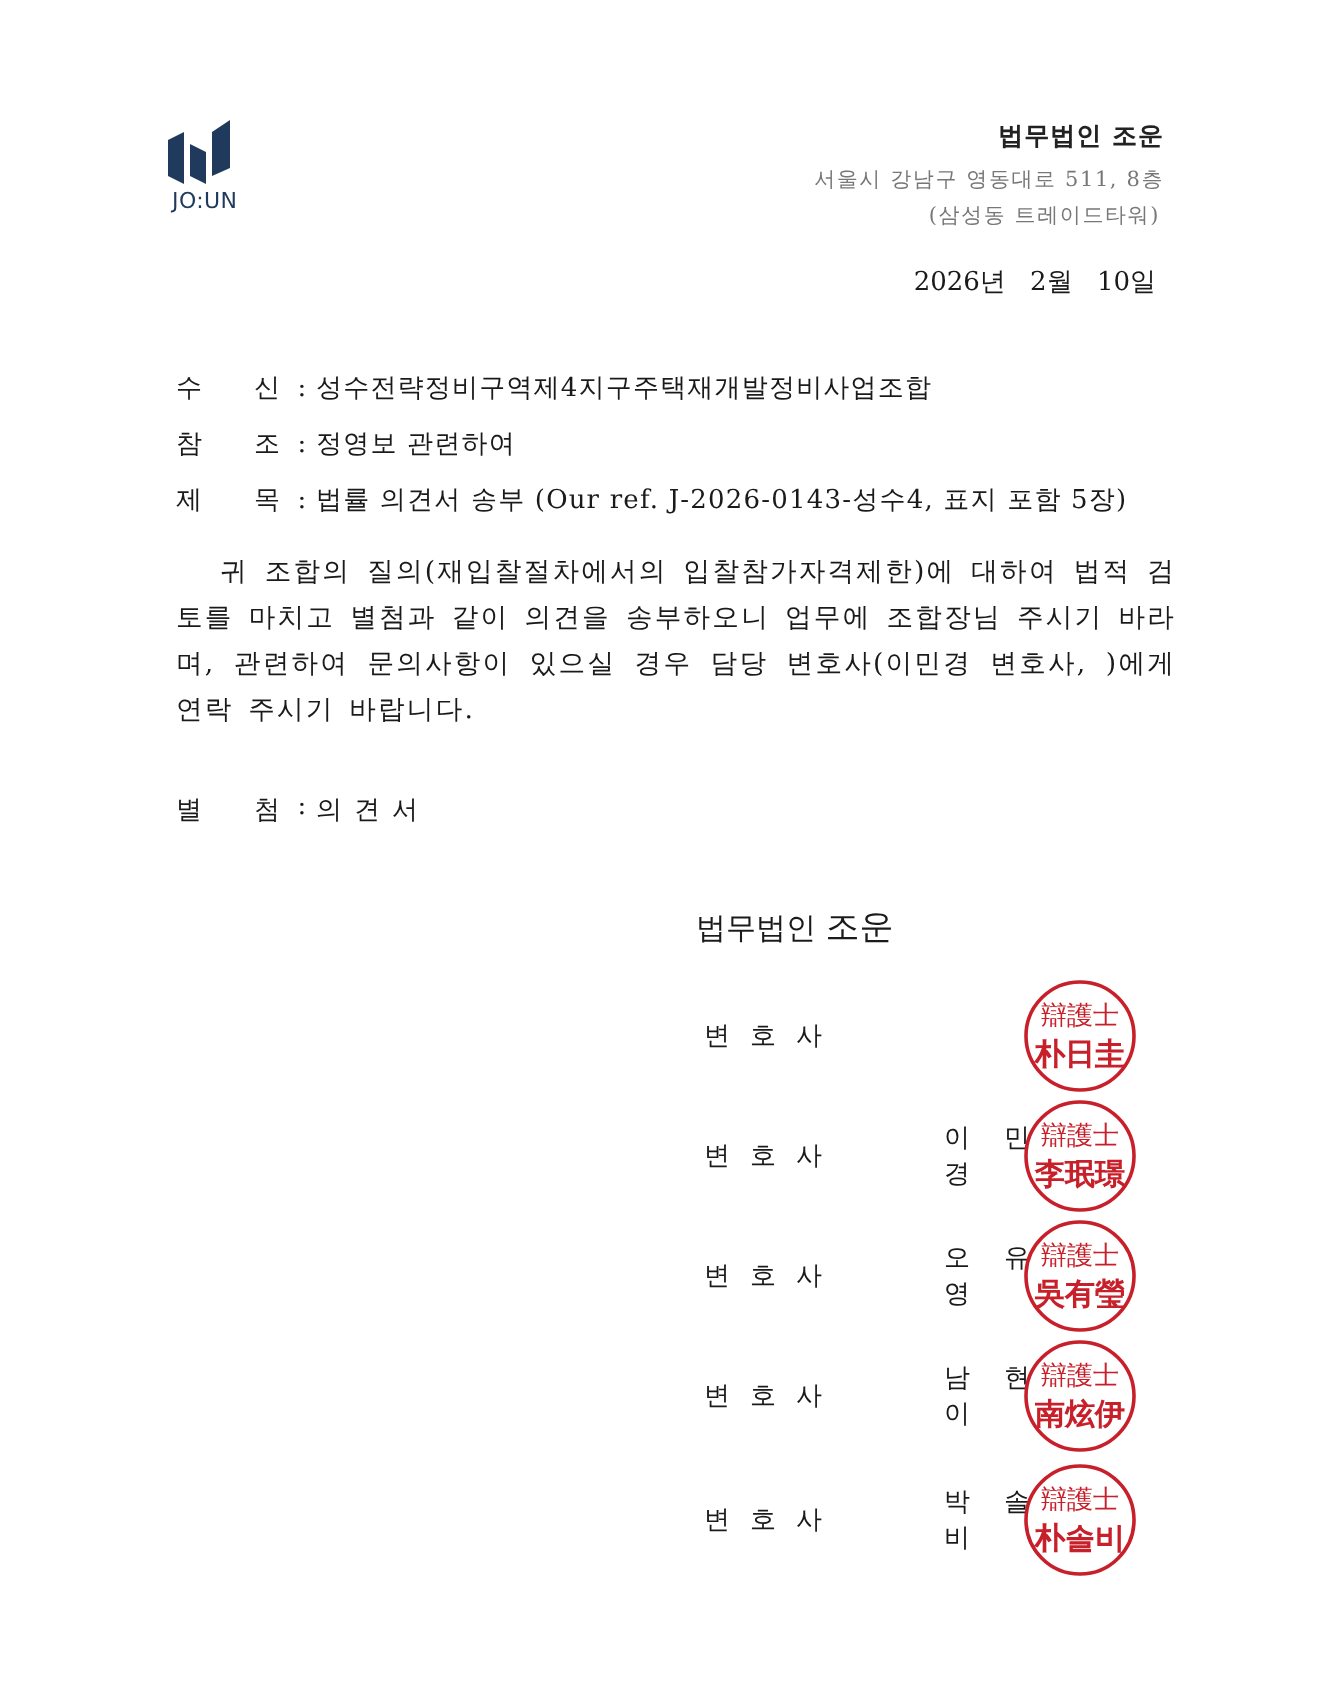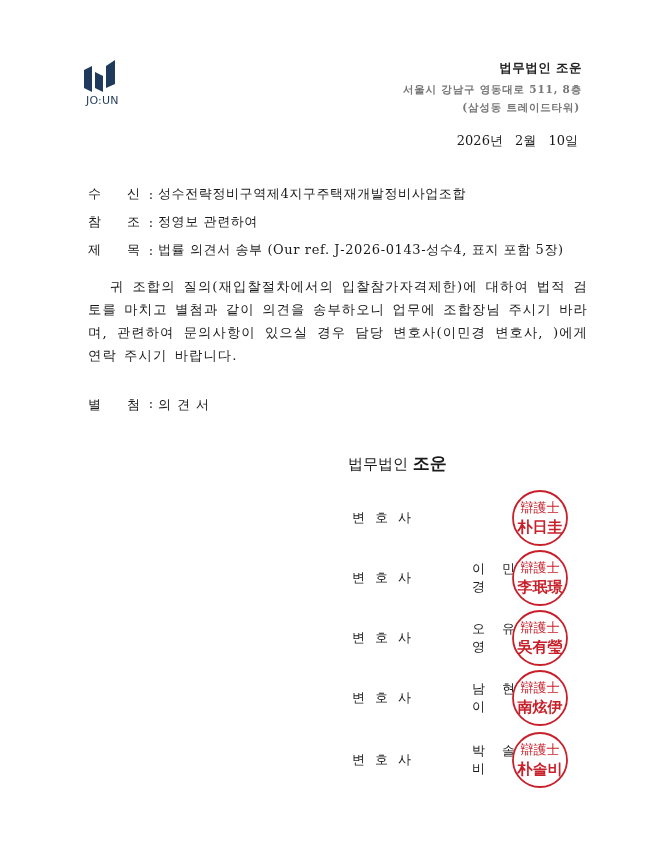--- a/index.html
+++ b/index.html
@@ -10,21 +10,21 @@
   }
   .logo { position: absolute; left: 82px; top: 58px; width: 40px; }
   .logo svg { display: block; }
   .logo-text {
     position: absolute; left: 86px; top: 94px;
     font-family: "DejaVu Sans", "Liberation Sans", sans-serif;
     font-size: 11px; color: #1f3a5c; letter-spacing: 0.2px;
   }
   .firm-header { position: absolute; right: 78px; top: 60px; text-align: right; }
   .firm-name { font-size: 12.5px; font-weight: bold; color: #222; letter-spacing: 0.5px; }
-  .firm-addr1, .firm-addr2 { font-size: 10.5px; color: #777; margin-top: 6px; letter-spacing: 0.8px; font-weight: bold; }
+  .firm-addr1, .firm-addr2 { font-size: 10.5px; color: #777; margin-top: 6px; letter-spacing: 0.8px; }
   .firm-addr2 { margin-top: 4px; margin-right: 2px; }
   .date { position: absolute; right: 82px; top: 132px; font-size: 13px; word-spacing: 8px; }
   .meta { position: absolute; left: 88px; top: 180px; font-size: 13px; }
   .meta-row { display: flex; height: 28px; align-items: center; }
   .meta-key { width: 52px; display: flex; justify-content: space-between; padding-right: 4px; }
   .meta-sep { width: 14px; text-align: center; }
   .meta-val { letter-spacing: 0.6px; }
   .body-text {
     position: absolute; left: 88px; top: 275px; width: 500px;
     font-size: 13.3px; line-height: 23px; letter-spacing: 1.1px;
@@ -32,21 +32,21 @@
   }
   .body-text .indent { display: inline-block; width: 22px; }
   .attach { position: absolute; left: 88px; top: 396px; font-size: 13px; display: flex; }
   .attach-key { width: 52px; display: flex; justify-content: space-between; padding-right: 4px; }
   .attach-sep { width: 14px; text-align: center; }
   .attach-val { letter-spacing: 6px; }
   .sig-firm {
     position: absolute; left: 348px; top: 452px;
     font-family: "DejaVu Sans", "Liberation Sans", sans-serif; font-size: 15px;
   }
-  .sig-firm .strong { font-weight: bold; font-size: 17px; }
+  .sig-firm .strong { font-weight: normal; font-size: 17px; }
   .lawyer-row { position: absolute; left: 352px; width: 230px; height: 60px; display: flex; align-items: center; gap: 44px; }
   .lawyer-title { width: 76px; letter-spacing: 10px; font-size: 13px; }
   .lawyer-name { width: 84px; letter-spacing: 17px; font-size: 13px; }
   .seal { position: absolute; left: 158px; top: 0; width: 60px; height: 60px; }
 </style>
 </head>
 <body>
 
 <div class="logo">
   <svg width="40" height="34" viewBox="0 0 40 34">

